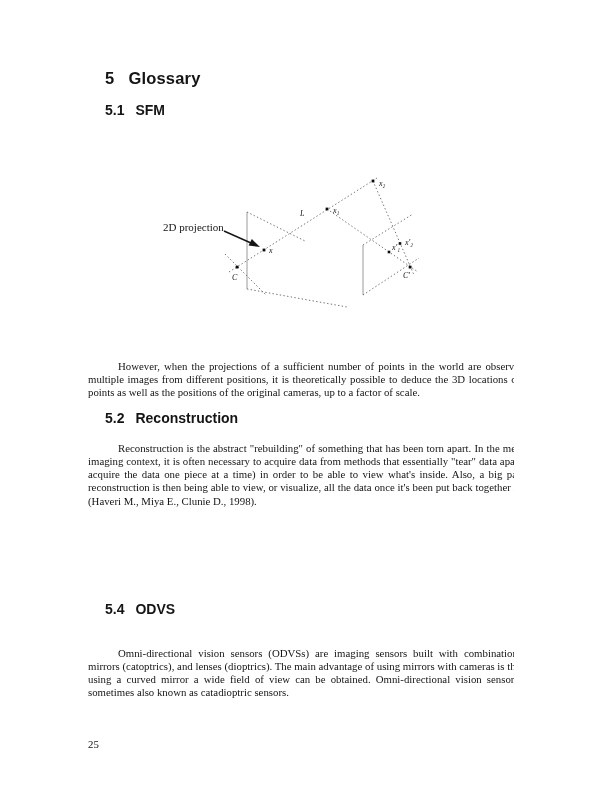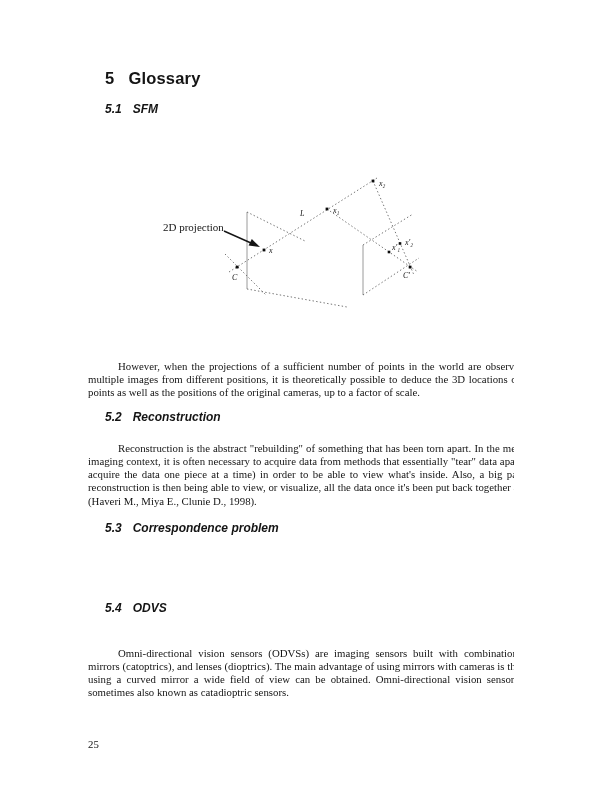--- a/index.html
+++ b/index.html
@@ -8,22 +8,22 @@
     font-family:"Liberation Serif", serif; color:#141414; overflow:hidden;
   }
   .h1 {
     position:absolute; left:105px;
     font-family:"Liberation Sans", sans-serif; font-weight:bold;
     font-size:16.5px; letter-spacing:0.2px; white-space:nowrap;
   }
   .h1 .num { display:inline-block; margin-right:14px; }
   .h2 {
     position:absolute; left:105px;
-    font-family:"Liberation Sans", sans-serif; font-weight:bold; font-style:italic;
-    font-size:12px; white-space:nowrap;
+    font-family:"Liberation Sans", sans-serif; font-weight:bold; 
+    font-size:14px; white-space:nowrap;
   }
   .h2 .num { display:inline-block; margin-right:11px; }
   .para {
     position:absolute; left:88px; width:449px;
     font-size:10.8px; line-height:13.2px;
     text-align:justify; text-indent:30px;
   }
   .caption { text-align:justify; }
   .pagenum {
     position:absolute; left:88px; width:449px; top:738px;
@@ -90,23 +90,20 @@
   </svg>
 
 
   <p class="para" style="top:349px">However, when the projections of a sufficient number of points in the world are observed in multiple images from different positions, it is theoretically possible to deduce the 3D locations of the points as well as the positions of the original cameras, up to a factor of scale.</p>
 
   <div class="h2" style="top:410px">
     <span class="num">5.2</span><span>Reconstruction</span>
   </div>
   <p class="para" style="top:431px">Reconstruction is the abstract "rebuilding" of something that has been torn apart. In the medical imaging context, it is often necessary to acquire data from methods that essentially "tear" data apart (or acquire the data one piece at a time) in order to be able to view what's inside. Also, a big part of reconstruction is then being able to view, or visualize, all the data once it's been put back together again (Haveri M., Miya E., Clunie D., 1998).</p>
 
-  <div class="h2" style="top:521px">
-    <span class="num">5.3</span><span>Correspondence problem</span>
-  </div>
 
   <div class="h2" style="top:601px">
     <span class="num">5.4</span><span>ODVS</span>
   </div>
   <p class="para" style="top:636px">Omni-directional vision sensors (ODVSs) are imaging sensors built with combinations of mirrors (catoptrics), and lenses (dioptrics). The main advantage of using mirrors with cameras is that by using a curved mirror a wide field of view can be obtained. Omni-directional vision sensors are sometimes also known as catadioptric sensors.</p>
 
   <div class="pagenum">25</div>
 
 </div>
 

